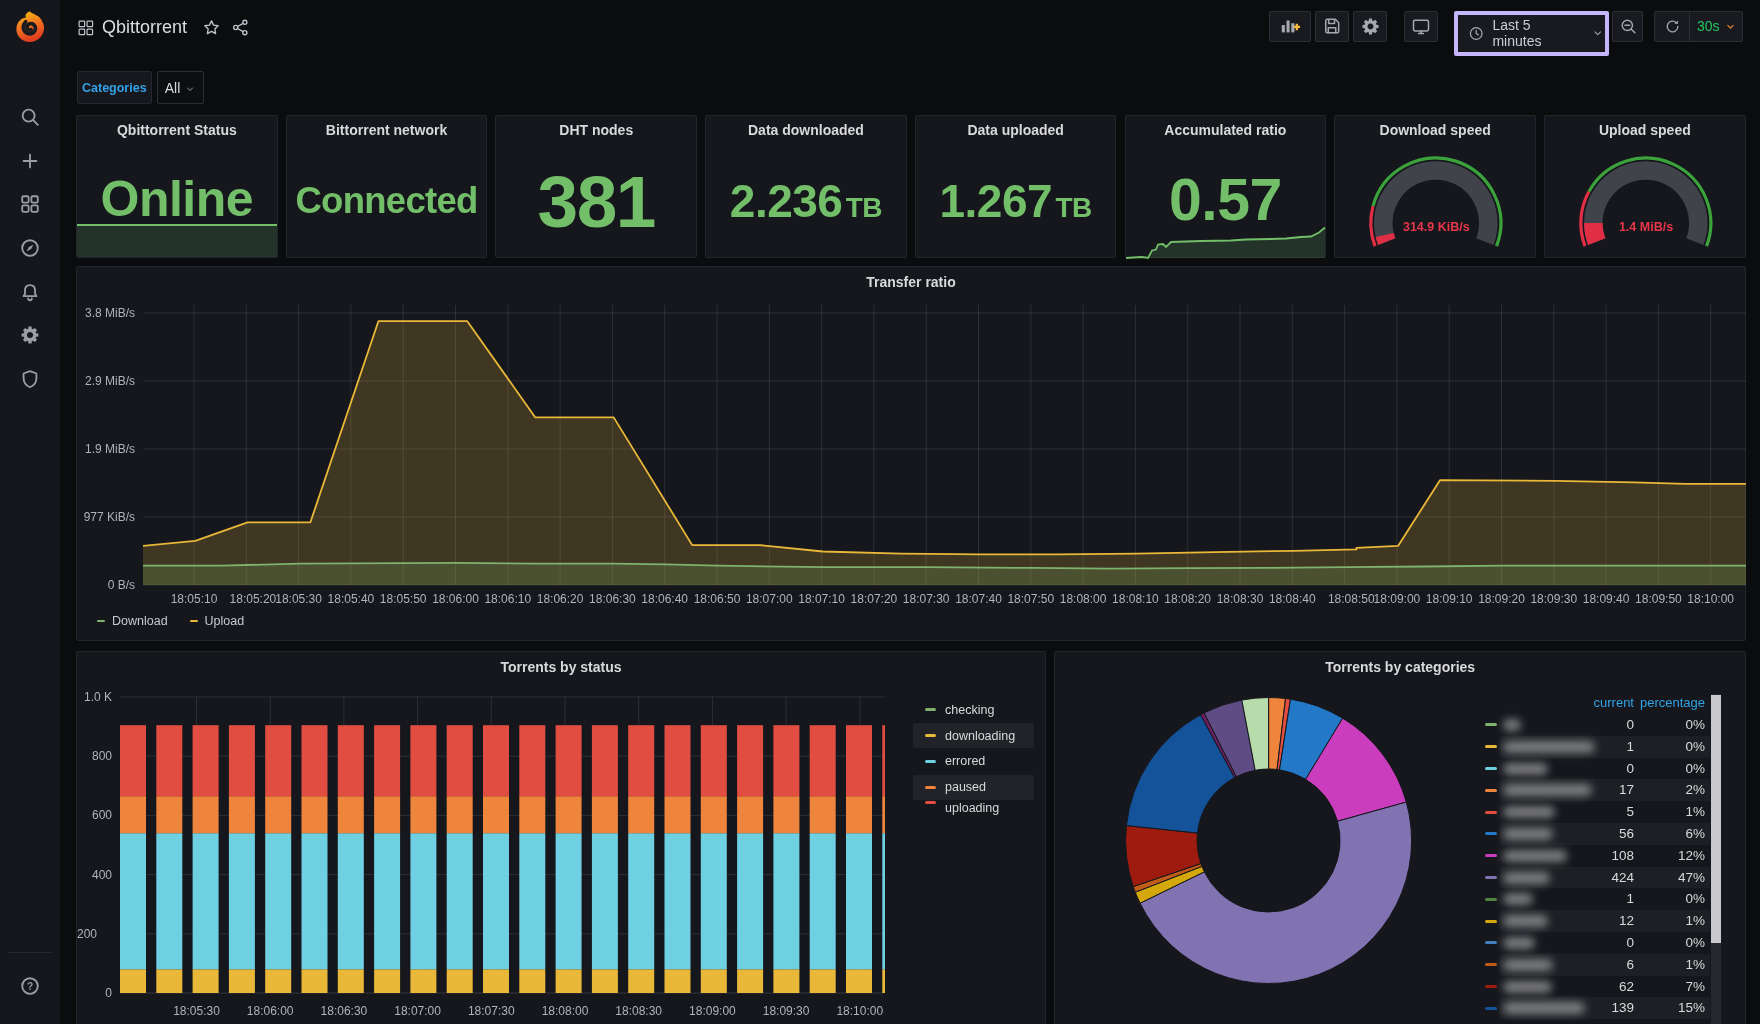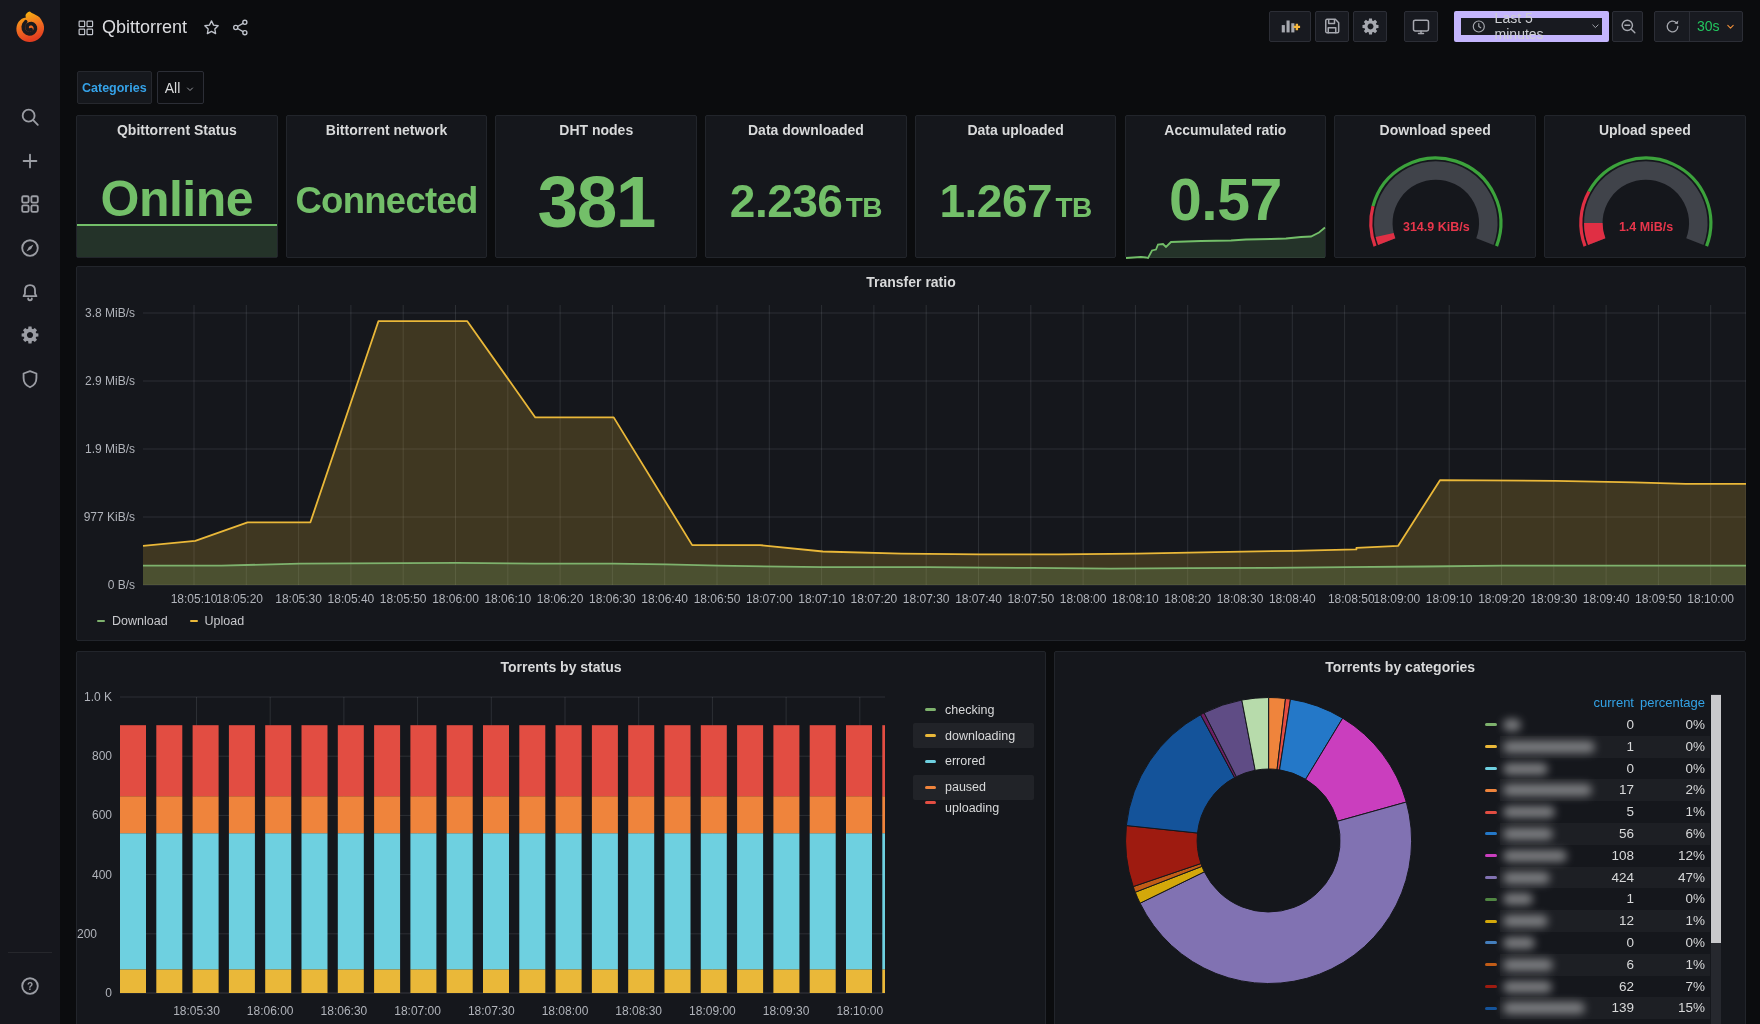--- a/index.html
+++ b/index.html
@@ -85,21 +85,21 @@
       <path d="M7.5 20 L7.5 14 L16.5 14 L16.5 20" fill="none" stroke="#a6a8af" stroke-width="1.8" stroke-linecap="round" stroke-linejoin="round"></path>
     </svg></div>
 <div style="background:#181a20;border:1px solid #2c2e36;border-radius:2px;position:absolute;top:10.7px;height:31px;box-sizing:border-box;left:1353px;width:34px"><svg width="21" height="21" viewBox="0 0 24 24" style="margin:4px 0 0 5.5px">
       <path d="M 10.01 5.29 L 10.31 2.86 L 13.69 2.86 L 13.99 5.29 L 15.34 5.85 L 15.34 5.85 L 17.27 4.34 L 19.66 6.73 L 18.15 8.66 L 18.71 10.01 L 18.71 10.01 L 21.14 10.31 L 21.14 13.69 L 18.71 13.99 L 18.15 15.34 L 18.15 15.34 L 19.66 17.27 L 17.27 19.66 L 15.34 18.15 L 13.99 18.71 L 13.99 18.71 L 13.69 21.14 L 10.31 21.14 L 10.01 18.71 L 8.66 18.15 L 8.66 18.15 L 6.73 19.66 L 4.34 17.27 L 5.85 15.34 L 5.29 13.99 L 5.29 13.99 L 2.86 13.69 L 2.86 10.31 L 5.29 10.01 L 5.85 8.66 L 5.85 8.66 L 4.34 6.73 L 6.73 4.34 L 8.66 5.85 L 10.01 5.29 Z M 12 8.6 a 3.4 3.4 0 1 0 0.01 0 Z" fill="#a6a8af" fill-rule="evenodd"></path>
     </svg></div>
 <div style="background:#181a20;border:1px solid #2c2e36;border-radius:2px;position:absolute;top:10.7px;height:31px;box-sizing:border-box;left:1404px;width:34px"><svg width="20" height="20" viewBox="0 0 24 24" style="margin:4.5px 0 0 6px">
 <rect x="3" y="5" width="18" height="13" rx="2" fill="none" stroke="#a6a8af" stroke-width="1.8" stroke-linecap="round" stroke-linejoin="round"></rect>
       <line x1="9" y1="21" x2="15" y2="21" fill="none" stroke="#a6a8af" stroke-width="1.8" stroke-linecap="round" stroke-linejoin="round"></line>
       <line x1="12" y1="18" x2="12" y2="21" fill="none" stroke="#a6a8af" stroke-width="1.8" stroke-linecap="round" stroke-linejoin="round"></line>
     </svg></div>
-<div style="background:#181a20;border:7px solid #c4b5fd;border-radius:2px;position:absolute;top:10.7px;height:31px;box-sizing:border-box;left:1454px;width:155px;display:flex;align-items:center">
+<div style="background:#181a20;border:4px solid #c4b5fd;border-radius:2px;position:absolute;top:10.7px;height:45px;box-sizing:border-box;left:1454px;width:155px;display:flex;align-items:center">
 <svg width="17" height="17" viewBox="0 0 24 24" style="margin-left:10px">
       <circle cx="12" cy="12" r="8.5" fill="none" stroke="#a6a8af" stroke-width="1.8" stroke-linecap="round" stroke-linejoin="round"></circle>
       <path d="M12 7.5 L12 12 L15 14" fill="none" stroke="#a6a8af" stroke-width="1.8" stroke-linecap="round" stroke-linejoin="round"></path>
     </svg>
 <span style="font-size:14px;font-weight:500;color:#cdced3;margin-left:8px">Last 5 minutes</span>
 <svg width="14" height="14" viewBox="0 0 24 24" style="margin-left:11px">
       <path d="M7 10 L12 15 L17 10" fill="none" stroke="#a6a8af" stroke-width="1.8" stroke-linecap="round" stroke-linejoin="round"></path>
     </svg>
   </div>
 <div style="background:#181a20;border:1px solid #2c2e36;border-radius:2px;position:absolute;top:10.7px;height:31px;box-sizing:border-box;left:1612px;width:31px"><svg width="19" height="19" viewBox="0 0 24 24" style="margin:5px 0 0 5.5px">
@@ -216,21 +216,21 @@
       <polygon points="66.0,318.0 66.0,298.7 144.4,298.7 222.9,296.6 379.8,295.9 458.3,296.6 536.7,296.6 589.0,297.3 641.3,298.7 745.9,300.2 850.5,300.2 955.1,300.9 1033.6,301.6 1112.0,301.2 1190.5,300.9 1268.9,300.2 1347.4,299.5 1425.8,298.7 1530.4,298.7 1669.0,298.7 1669.0,318.0" fill="rgba(126,178,109,0.20)"></polygon>
       <polyline points="66.0,278.8 118.3,273.8 170.6,255.3 233.4,255.3 301.4,54.2 390.3,54.2 458.3,150.4 536.7,150.4 615.2,278.1 683.1,278.1 745.9,284.5 824.4,286.6 902.8,287.3 981.3,287.3 1059.7,286.6 1138.2,285.2 1216.6,283.8 1279.4,282.4 1279.4,280.9 1321.2,278.8 1363.0,213.2 1478.1,213.9 1556.6,215.3 1608.9,216.8 1669.0,216.8" fill="none" stroke="#eab839" stroke-width="1.8" stroke-linejoin="round"></polyline>
       <polyline points="66.0,298.7 144.4,298.7 222.9,296.6 379.8,295.9 458.3,296.6 536.7,296.6 589.0,297.3 641.3,298.7 745.9,300.2 850.5,300.2 955.1,300.9 1033.6,301.6 1112.0,301.2 1190.5,300.9 1268.9,300.2 1347.4,299.5 1425.8,298.7 1530.4,298.7 1669.0,298.7" fill="none" stroke="#7eb26d" stroke-width="1.8" stroke-linejoin="round"></polyline>
     </svg>
     <div style="position:absolute;right:1610px;top:39px;font-size:12px;color:#b0b3ba;white-space:nowrap">3.8 MiB/s</div>
     <div style="position:absolute;right:1610px;top:107px;font-size:12px;color:#b0b3ba;white-space:nowrap">2.9 MiB/s</div>
     <div style="position:absolute;right:1610px;top:175px;font-size:12px;color:#b0b3ba;white-space:nowrap">1.9 MiB/s</div>
     <div style="position:absolute;right:1610px;top:243px;font-size:12px;color:#b0b3ba;white-space:nowrap">977 KiB/s</div>
     <div style="position:absolute;right:1610px;top:311px;font-size:12px;color:#b0b3ba;white-space:nowrap">0 B/s</div>
     <div style="position:absolute;left:87.0px;top:325px;width:60px;text-align:center;font-size:12px;color:#b0b3ba">18:05:10</div>
-    <div style="position:absolute;left:139.3px;top:325px;width:60px;text-align:left;font-size:12px;color:#b0b3ba">18:05:20</div>
+    <div style="position:absolute;left:139.3px;top:325px;width:60px;text-align:right;font-size:12px;color:#b0b3ba">18:05:20</div>
     <div style="position:absolute;left:191.6px;top:325px;width:60px;text-align:center;font-size:12px;color:#b0b3ba">18:05:30</div>
     <div style="position:absolute;left:243.9px;top:325px;width:60px;text-align:center;font-size:12px;color:#b0b3ba">18:05:40</div>
     <div style="position:absolute;left:296.2px;top:325px;width:60px;text-align:center;font-size:12px;color:#b0b3ba">18:05:50</div>
     <div style="position:absolute;left:348.5px;top:325px;width:60px;text-align:center;font-size:12px;color:#b0b3ba">18:06:00</div>
     <div style="position:absolute;left:400.8px;top:325px;width:60px;text-align:center;font-size:12px;color:#b0b3ba">18:06:10</div>
     <div style="position:absolute;left:453.1px;top:325px;width:60px;text-align:center;font-size:12px;color:#b0b3ba">18:06:20</div>
     <div style="position:absolute;left:505.4px;top:325px;width:60px;text-align:center;font-size:12px;color:#b0b3ba">18:06:30</div>
     <div style="position:absolute;left:557.7px;top:325px;width:60px;text-align:center;font-size:12px;color:#b0b3ba">18:06:40</div>
     <div style="position:absolute;left:610.0px;top:325px;width:60px;text-align:center;font-size:12px;color:#b0b3ba">18:06:50</div>
     <div style="position:absolute;left:662.3px;top:325px;width:60px;text-align:center;font-size:12px;color:#b0b3ba">18:07:00</div>

